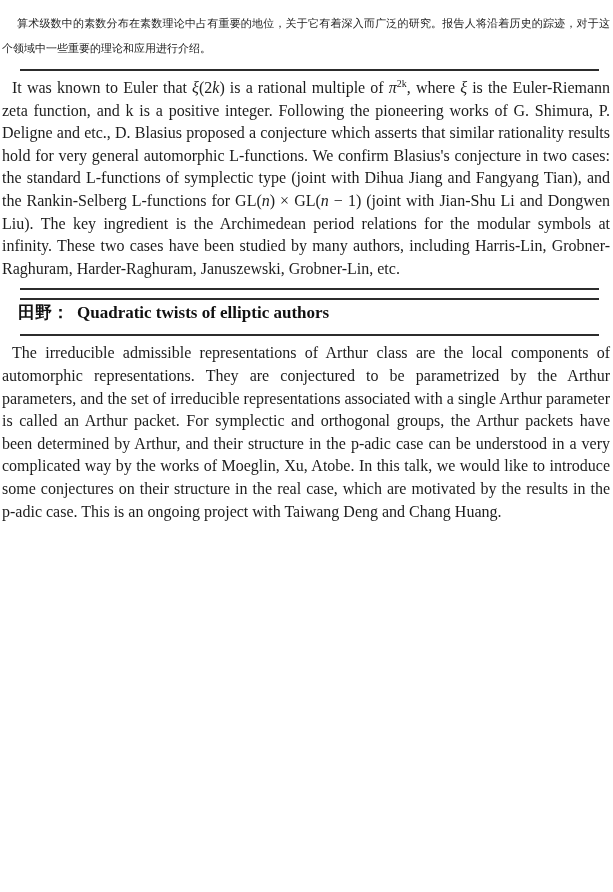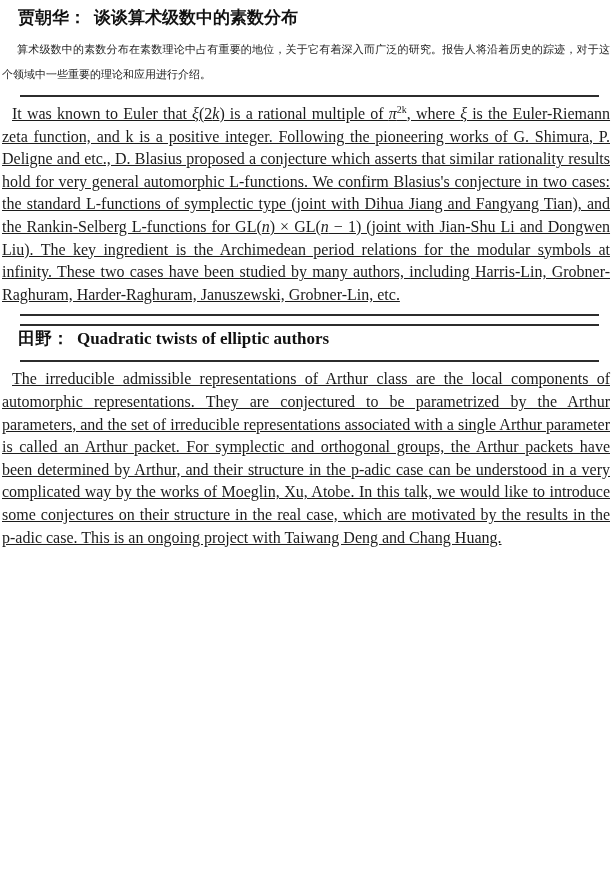--- a/index.html
+++ b/index.html
@@ -40,41 +40,39 @@
   }
   .para.zh {
     font-size: 11px;
     line-height: 25px;
     text-indent: 15px;
   }
   .para.en {
     font-size: 16px;
     line-height: 22.6px;
     text-indent: 10px;
-    text-decoration: underline;
   }
   .para sup {
     font-size: 10px;
     line-height: 0;
     vertical-align: super;
   }
   .rule {
     height: 0;
     border: none;
     border-top: 2px solid #2c2c2c;
     margin: 8px 11px 0 18px;
   }
 </style>
 </head>
 <body>
 
 <div class="page">
 
   <section>
-    <h2 class="heading"><span class="speaker">贾朝华</span><span class="colon">：</span><span class="title">谈谈算术级数中的素数分布</span></h2>
     <p class="para zh"><span>算术级数中的素数分布在素数理论中占有重要的地位，关于它有着深入而广泛的研究。报告人将沿着历史的踪迹，对于这个领域中一些重要的理论和应用进行介绍。</span></p>
   </section>
 
   <hr class="rule">
 
   <section>
     <p class="para en"><span>It was known to Euler that </span><i>ξ</i><span>(2</span><i>k</i><span>) is a rational multiple of </span><i>π</i><sup>2k</sup><span>, where </span><i>ξ</i><span> is the Euler-Riemann zeta function, and k is a positive integer. Following the pioneering works of G. Shimura, P. Deligne and etc., D. Blasius proposed a conjecture which asserts that similar rationality results hold for very general automorphic L-functions. We confirm Blasius's conjecture in two cases: the standard L-functions of symplectic type (joint with Dihua Jiang and Fangyang Tian), and the Rankin-Selberg L-functions for GL(</span><i>n</i><span>) × GL(</span><i>n</i><span> − 1) (joint with Jian-Shu Li and Dongwen Liu). The key ingredient is the Archimedean period relations for the modular symbols at infinity. These two cases have been studied by many authors, including Harris-Lin, Grobner-Raghuram, Harder-Raghuram, Januszewski, Grobner-Lin, etc.</span></p>
   </section>
 
   <hr class="rule">

